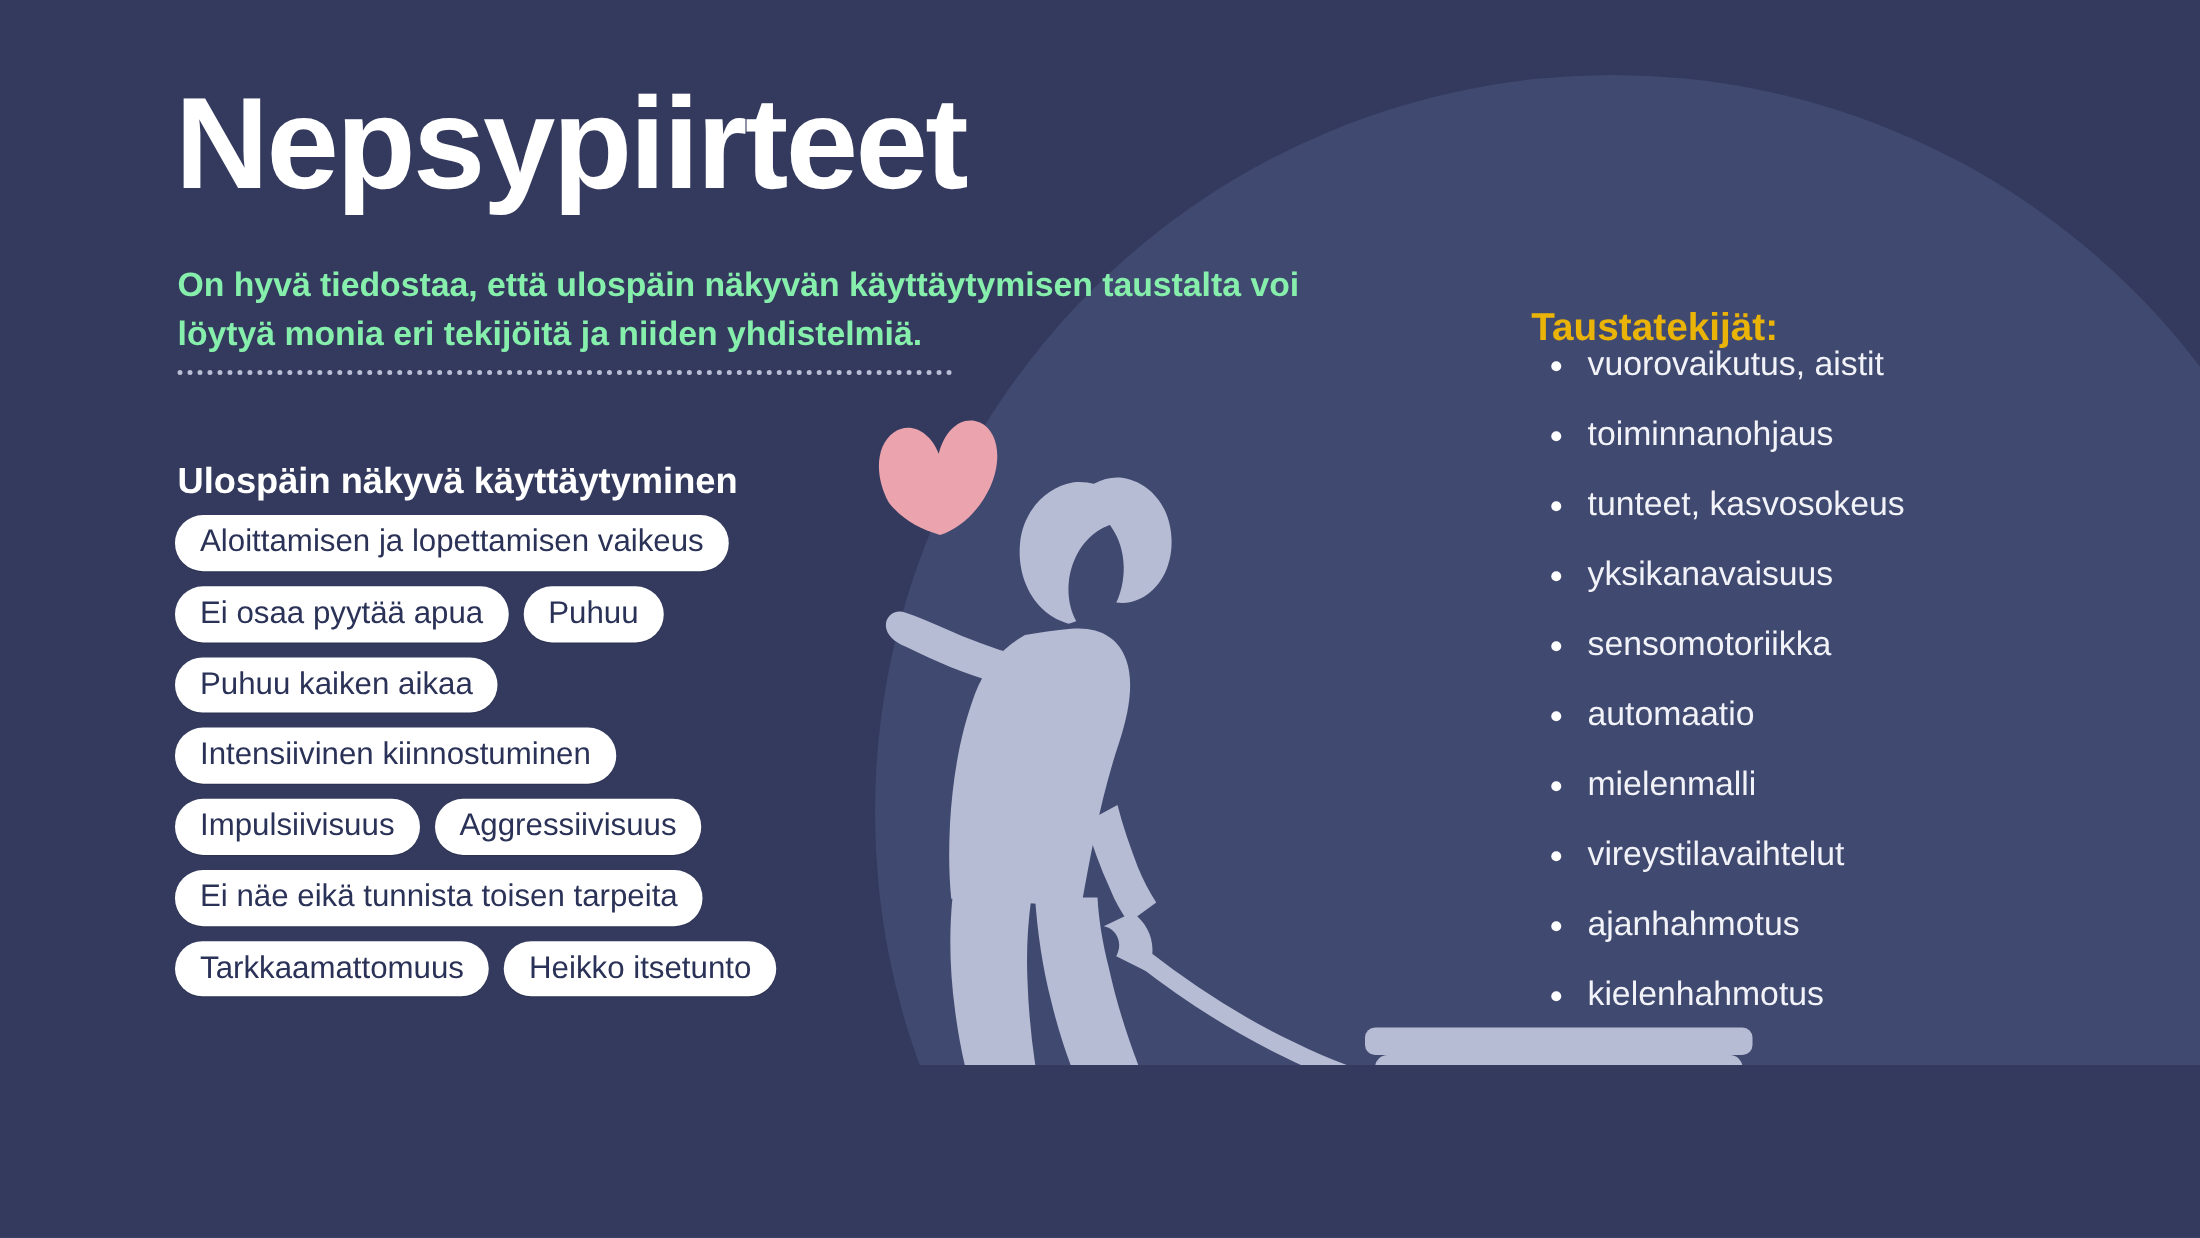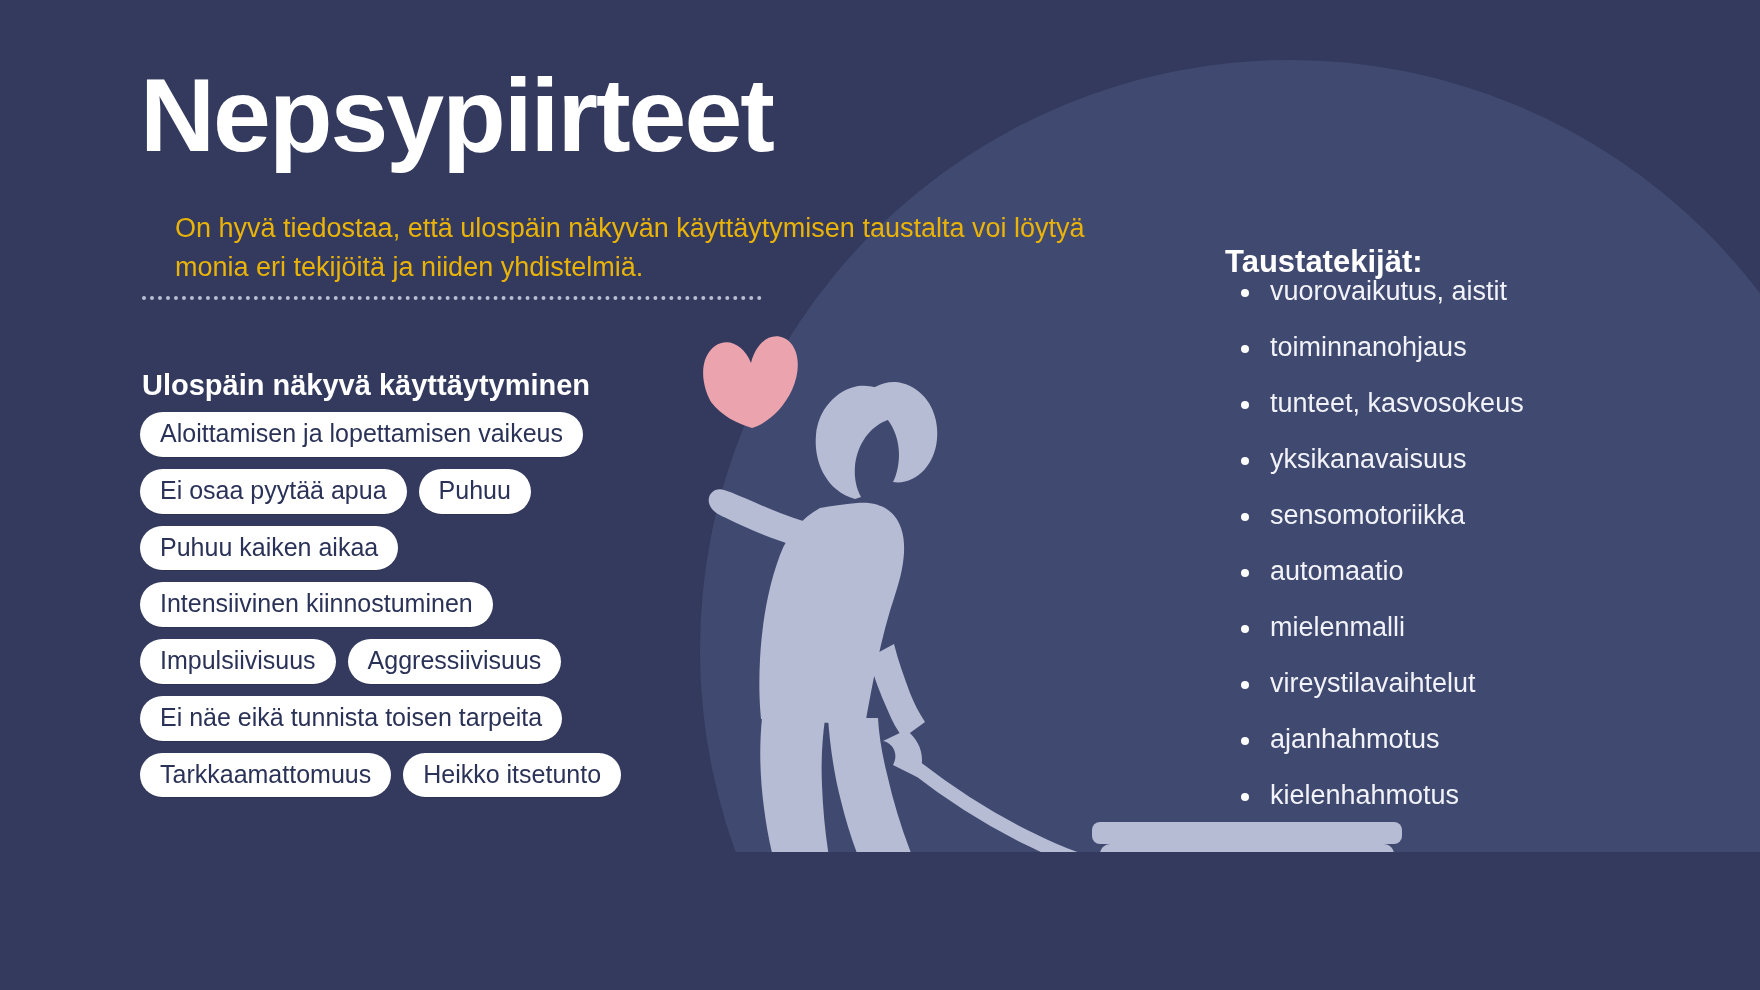--- a/index.html
+++ b/index.html
@@ -43,23 +43,22 @@
     white-space: nowrap;
   }
 
   .intro {
     position: absolute;
     left: 142px;
     top: 182px;
     width: 930px;
     font-size: 27px;
     line-height: 1.45;
-    font-weight: normal;
-    color: #eab308;
-    margin-left: 33px;
+    font-weight: bold;
+    color: #86efac;
   }
 
   .dotted-rule {
     position: absolute;
     left: 142px;
     top: 296px;
     width: 620px;
     height: 0;
     border-top: 4px dotted #b9bed4;
   }
@@ -101,21 +100,21 @@
     box-shadow: 0 1px 0 rgba(0,0,0,0.12);
   }
 
   
   .right-title {
     position: absolute;
     left: 1225px;
     top: 218px;
     font-size: 31px;
     font-weight: bold;
-    color: #ffffff;
+    color: #eab308;
   }
   .right-list {
     position: absolute;
     left: 1228px;
     top: 278px;
     margin: 0;
     padding: 0;
     list-style: none;
   }
   .right-list li {

